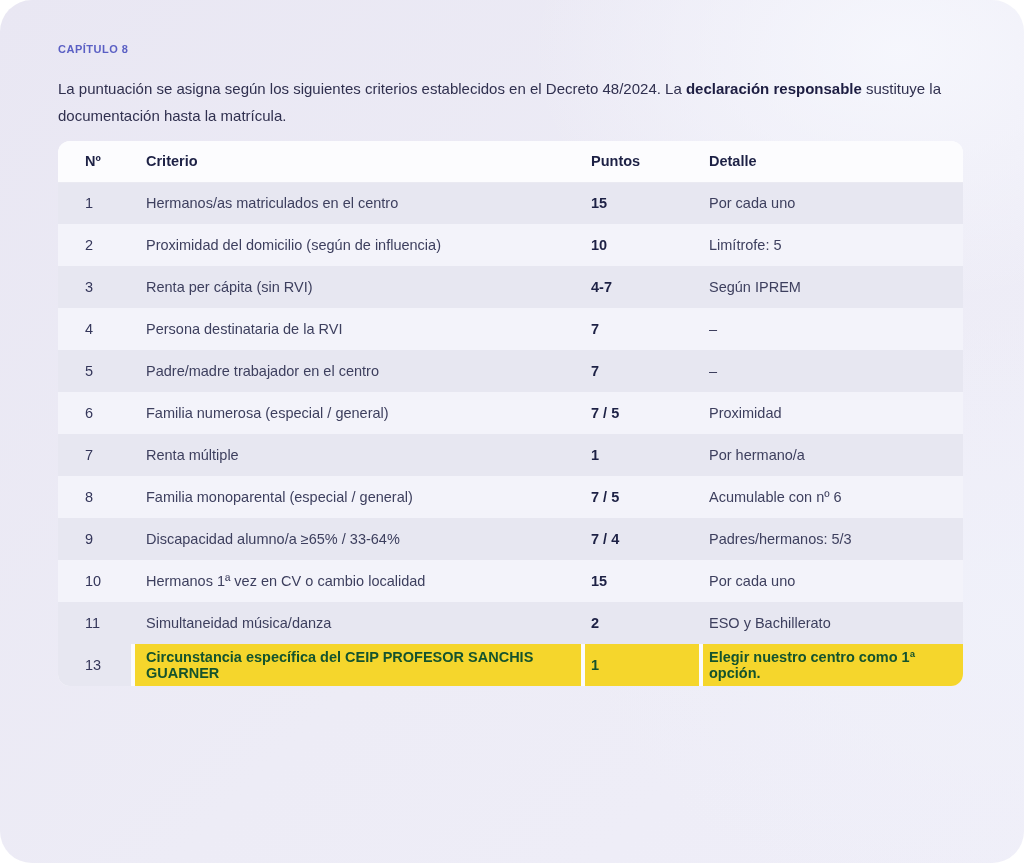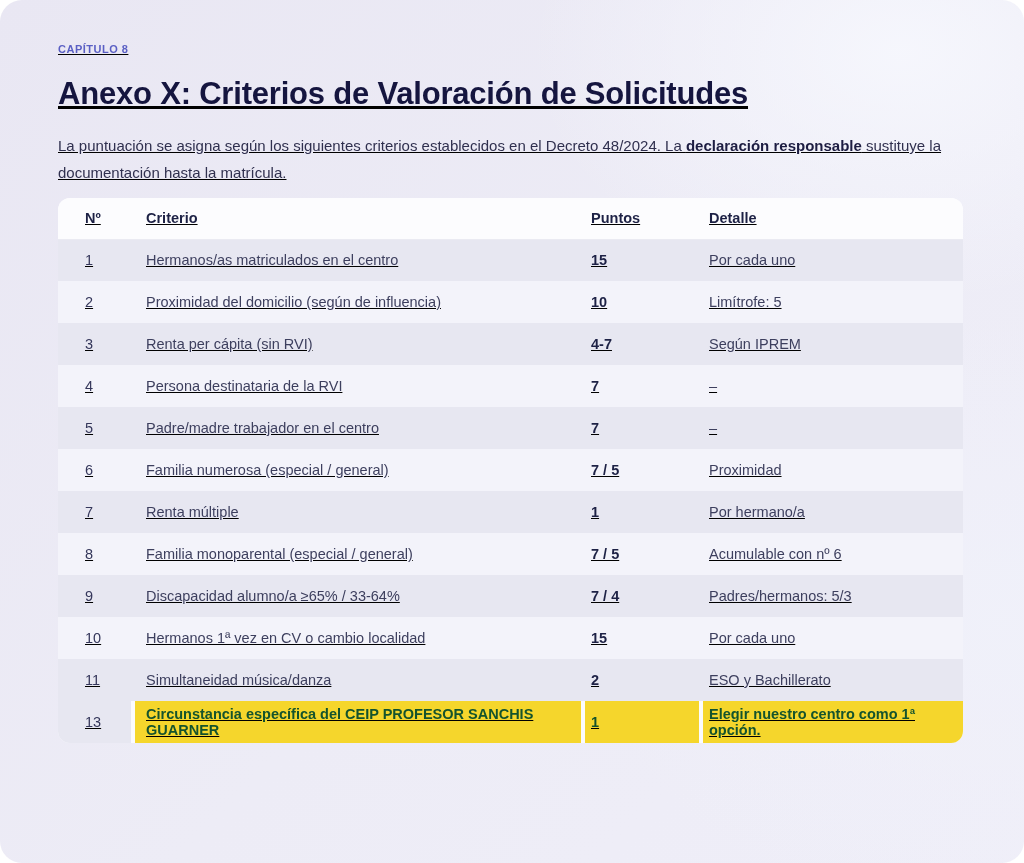--- a/index.html
+++ b/index.html
@@ -4,27 +4,26 @@
 <style>
   * { box-sizing: border-box; margin: 0; padding: 0; }
   html, body { width: 1024px; height: 863px; background: #ffffff; }
   body { font-family: "Liberation Sans", "DejaVu Sans", sans-serif; }
 
   .page {
     position: absolute;
     inset: 0;
     width: 1024px;
     height: 863px;
-    border-radius: 22px;
+    border-radius: 32px;
     overflow: hidden;
     background:
       radial-gradient(620px 420px at 88% 6%, rgba(246,247,253,0.95) 0%, rgba(246,247,253,0) 60%),
       radial-gradient(700px 520px at 98% 72%, rgba(240,241,250,0.9) 0%, rgba(240,241,250,0) 60%),
       linear-gradient(135deg, #e9e7f3 0%, #edecf6 55%, #efeef8 100%);
-    text-decoration: underline;
   }
 
   .container { padding: 43px 58px 0 58px; }
 
   .eyebrow {
     font-size: 11px;
     font-weight: bold;
     letter-spacing: 0.5px;
     color: #5a5fc4;
   }
@@ -91,21 +90,20 @@
   }
 </style>
 </head>
 <body>
 
 <div class="page">
   <div class="container">
 
     <div class="eyebrow">CAPÍTULO 8</div>
 
-    <h1 class="title">Anexo X: Criterios de Valoración de Solicitudes</h1>
 
     <p class="intro"><span>La puntuación se asigna según los siguientes criterios establecidos en el Decreto 48/2024. La </span><b>declaración responsable</b><span> sustituye la documentación hasta la matrícula.</span></p>
 
     <div class="table-card">
       <table>
         <thead>
           <tr>
             <th class="col-n">Nº</th>
             <th class="col-criterio">Criterio</th>
             <th class="col-puntos">Puntos</th>

